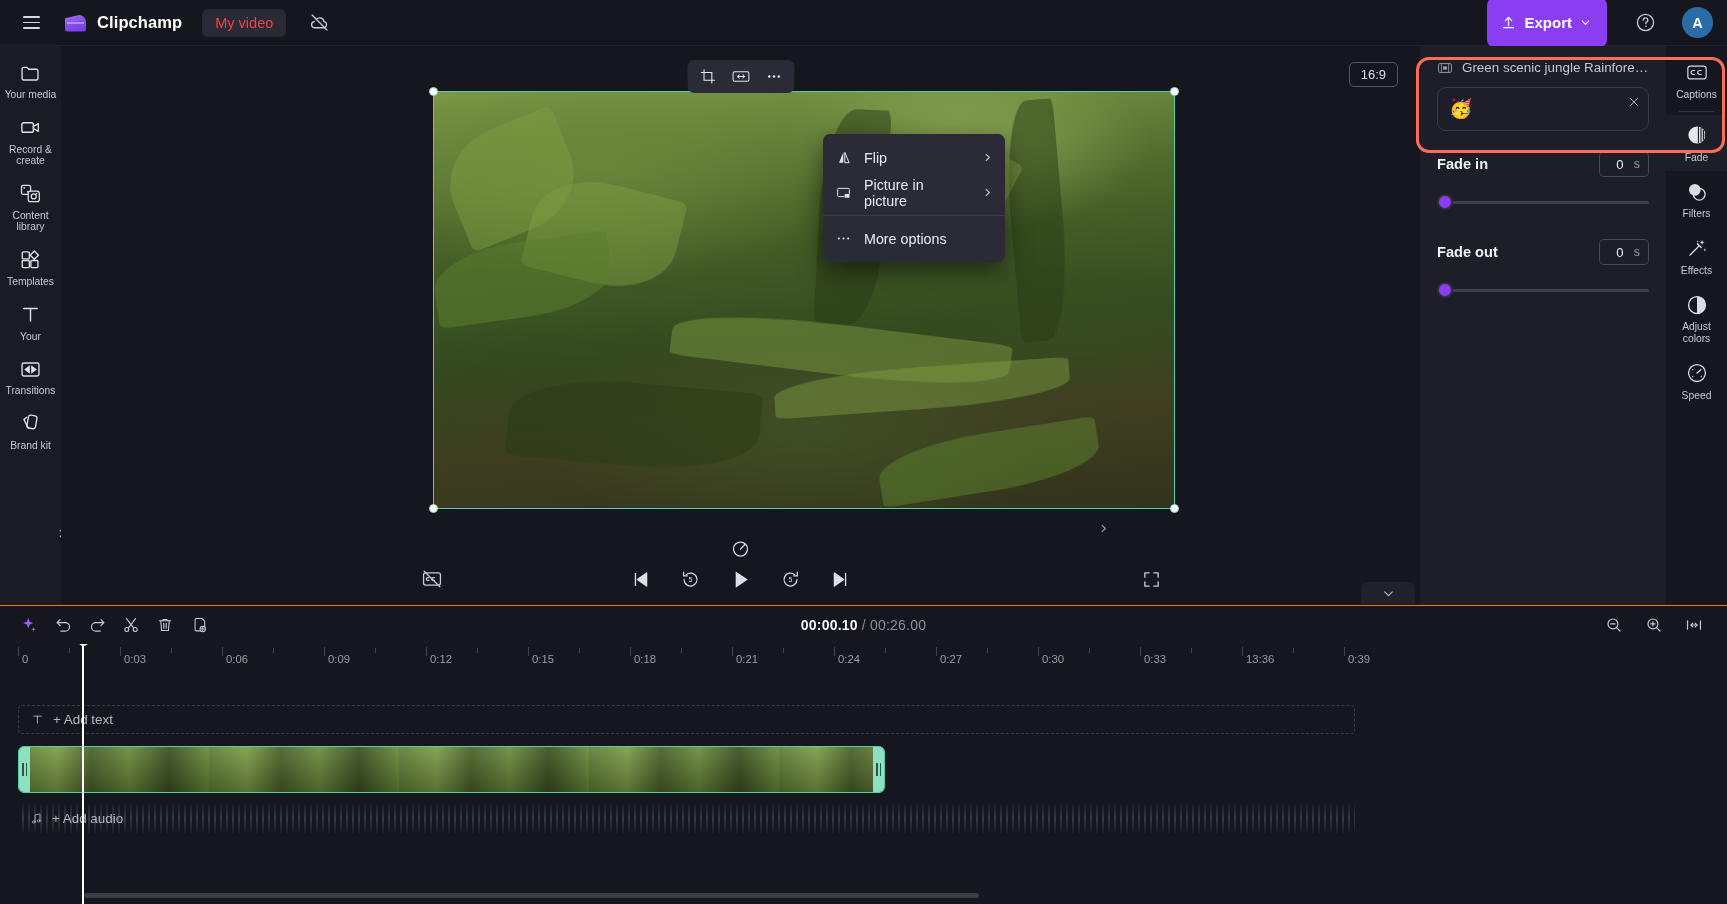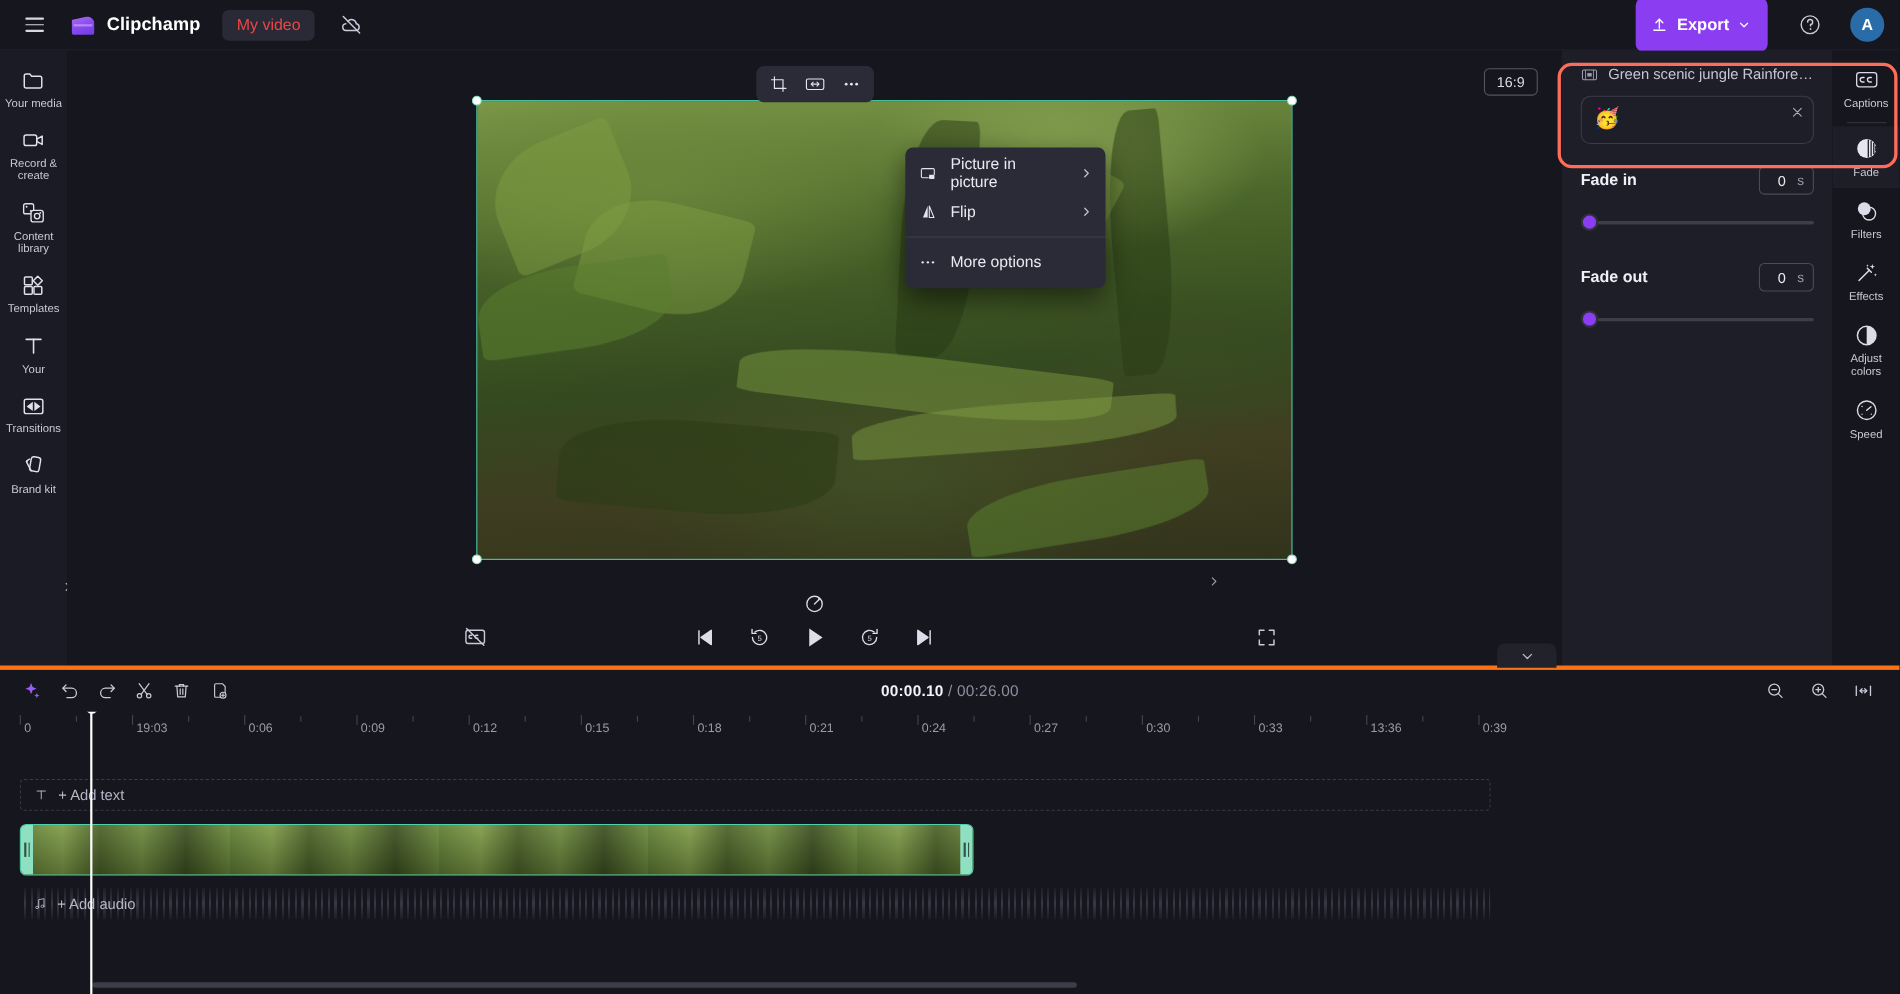--- a/index.html
+++ b/index.html
@@ -183,21 +183,21 @@
   .rrail-item.active { background: #1e1e28; }
   .rrail-ico { width: 23px; height: 23px; display: flex; align-items: center; justify-content: center; }
   .rrail-lbl { font-size: 10.3px; line-height: 11.6px; color: #c9c9d6; text-align: center; }
   .rrail-sep { width: 36px; height: 1px; background: #34343f; margin: 2px 0 3px; }
   .stage-collapse {
     position: absolute; right: 307px; top: 464px; width: 20px; height: 36px;
     display: flex; align-items: center; justify-content: center; cursor: pointer; z-index: 5;
   }
 
   
-  .timeline { flex: 0 0 299px; height: 299px; background: #16161e; border-top: 4px solid #f97316;
+  .timeline { flex: 0 0 299px; height: 299px; background: #16161e; border-top: 1px solid #f97316;
               display: flex; flex-direction: column; position: relative; }
   .tl-caret {
     position: absolute; right: 312px; top: -24px; width: 54px; height: 22px;
     background: #22222c; border-radius: 7px 7px 0 0; display: flex; align-items: center; justify-content: center; cursor: pointer;
   }
   .tl-toolbar { height: 38px; flex: 0 0 38px; display: flex; align-items: center; padding: 0 14px; position: relative; }
   .tb-btn { width: 30px; height: 28px; display: flex; align-items: center; justify-content: center; cursor: pointer; border-radius: 5px; margin-right: 4px; }
   .tb-time {
     position: absolute; left: 50%; transform: translateX(-50%);
     font-size: 14px; color: #f2f2f8; font-weight: 600; letter-spacing: .2px;
@@ -440,47 +440,47 @@
           <div class="leaf" style="left:60%;top:82%;width:30%;height:14%;transform:rotate(-9deg)"></div>
           <div class="vhandle vh-tl"></div>
           <div class="vhandle vh-tr"></div>
           <div class="vhandle vh-bl"></div>
           <div class="vhandle vh-br"></div>
         </div>
 
         <div class="ctx-menu">
           <div class="ctx-item">
             <span class="ctx-ico">
+              <svg width="16" height="17" viewBox="0 0 24 24" fill="none" stroke="#e4e4ee" stroke-width="1.5" stroke-linejoin="round">
+                <path d="M11 4.2v15.6H4.6z" fill="#e4e4ee" stroke="none"></path>
+                <path d="M13.2 19.8V4.2l6.4 15.6z"></path>
+              </svg>
+            </span>
+            <span>Flip</span>
+            <span class="ctx-arrow">
+              <svg width="11" height="11" viewBox="0 0 24 24" fill="none" stroke="#c4c4d2" stroke-width="2.4" stroke-linecap="round" stroke-linejoin="round">
+                  <path d="M9 5l7 7-7 7"></path>
+                </svg>
+            </span>
+          </div>
+          <div class="ctx-item">
+            <span class="ctx-ico">
               <svg width="17" height="16" viewBox="0 0 24 24" fill="none" stroke="#e4e4ee" stroke-width="1.5" stroke-linejoin="round">
                 <path d="M3.2 6.6A1.6 1.6 0 0 1 4.8 5h14.4a1.6 1.6 0 0 1 1.6 1.6v7.2"></path>
                 <path d="M3.2 6.6v9.2a1.6 1.6 0 0 0 1.6 1.6h8.2"></path>
                 <rect x="13.6" y="13.4" width="7.4" height="5.8" rx="1.1" fill="#e4e4ee" stroke="none"></rect>
               </svg>
             </span>
             <span>Picture in picture</span>
             <span class="ctx-arrow">
               <svg width="11" height="11" viewBox="0 0 24 24" fill="none" stroke="#c4c4d2" stroke-width="2.4" stroke-linecap="round" stroke-linejoin="round">
                   <path d="M9 5l7 7-7 7"></path>
                 </svg>
             </span>
           </div>
-          <div class="ctx-item">
-            <span class="ctx-ico">
-              <svg width="16" height="17" viewBox="0 0 24 24" fill="none" stroke="#e4e4ee" stroke-width="1.5" stroke-linejoin="round">
-                <path d="M11 4.2v15.6H4.6z" fill="#e4e4ee" stroke="none"></path>
-                <path d="M13.2 19.8V4.2l6.4 15.6z"></path>
-              </svg>
-            </span>
-            <span>Flip</span>
-            <span class="ctx-arrow">
-              <svg width="11" height="11" viewBox="0 0 24 24" fill="none" stroke="#c4c4d2" stroke-width="2.4" stroke-linecap="round" stroke-linejoin="round">
-                  <path d="M9 5l7 7-7 7"></path>
-                </svg>
-            </span>
-          </div>
           <div class="ctx-sep"></div>
           <div class="ctx-item">
             <span class="ctx-ico">
               <svg width="17" height="17" viewBox="0 0 24 24" fill="#e4e4ee">
                 <circle cx="5.4" cy="12" r="1.5"></circle>
                   <circle cx="12" cy="12" r="1.5"></circle>
                   <circle cx="18.6" cy="12" r="1.5"></circle>
               </svg>
             </span>
             <span>More options</span>
@@ -766,21 +766,21 @@
       </div>
     </div>
 
     <div class="tl-body">
 
       <div class="ruler">
         <div class="tick" style="left:0px"></div>
           <div class="tick-lbl" style="left:0px">0</div>
         <div class="tick minor" style="left:51px"></div>
         <div class="tick" style="left:102px"></div>
-          <div class="tick-lbl" style="left:102px">19:03</div>
+          <div class="tick-lbl" style="left:102px">0:03</div>
         <div class="tick minor" style="left:153px"></div>
         <div class="tick" style="left:204px"></div>
           <div class="tick-lbl" style="left:204px">0:06</div>
         <div class="tick minor" style="left:255px"></div>
         <div class="tick" style="left:306px"></div>
           <div class="tick-lbl" style="left:306px">0:09</div>
         <div class="tick minor" style="left:357px"></div>
         <div class="tick" style="left:408px"></div>
           <div class="tick-lbl" style="left:408px">0:12</div>
         <div class="tick minor" style="left:459px"></div>

